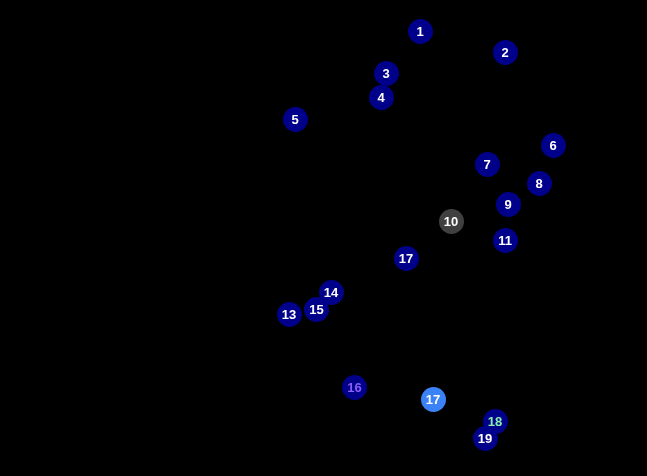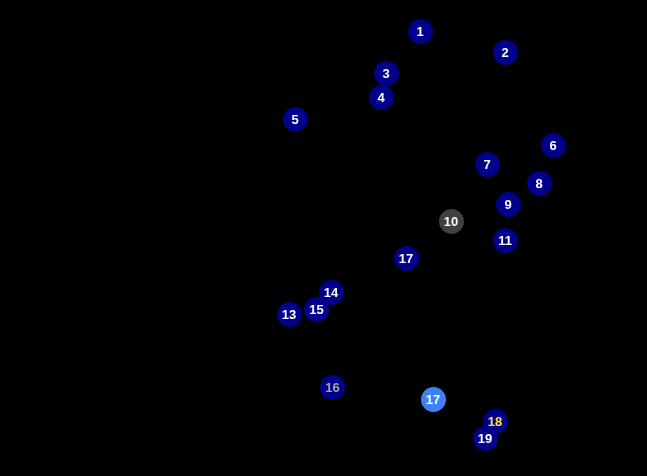--- a/index.html
+++ b/index.html
@@ -42,17 +42,17 @@
     <div class="marker" style="left: 540.5px; top: 132.5px; background: rgb(0, 0, 139); color: rgb(255, 255, 255);">6</div>
     <div class="marker" style="left: 474.5px; top: 151.5px; background: rgb(0, 0, 139); color: rgb(255, 255, 255);">7</div>
     <div class="marker" style="left: 526.5px; top: 170.5px; background: rgb(0, 0, 139); color: rgb(255, 255, 255);">8</div>
     <div class="marker" style="left: 495.5px; top: 191.5px; background: rgb(0, 0, 139); color: rgb(255, 255, 255);">9</div>
     <div class="marker" style="left: 438.5px; top: 208.5px; background: #404040; color: rgb(255, 255, 255);">10</div>
     <div class="marker" style="left: 492.5px; top: 227.5px; background: rgb(0, 0, 139); color: rgb(255, 255, 255);">11</div>
     <div class="marker" style="left: 393.5px; top: 245.5px; background: rgb(0, 0, 139); color: rgb(255, 255, 255);">17</div>
     <div class="marker" style="left: 276.5px; top: 259.5px; background: rgb(0, 0, 139); color: rgb(255, 255, 255); margin-top: 42px;">13</div>
     <div class="marker" style="left: 318.5px; top: 279.5px; background: rgb(0, 0, 139); color: rgb(255, 255, 255);">14</div>
     <div class="marker" style="left: 304px; top: 296.5px; background: rgb(0, 0, 139); color: rgb(255, 255, 255);">15</div>
-    <div class="marker" style="left: 320px; top: 374.5px; background: rgb(0, 0, 139); color: #a3a3a3;">16</div>
+    <div class="marker" style="left: 342px; top: 374.5px; background: rgb(0, 0, 139); color: #8b5cf6;">16</div>
     <div class="marker" style="left: 420.5px; top: 387px; background: #3b82f6; color: rgb(255, 255, 255);">17</div>
-    <div class="marker" style="left: 482.5px; top: 408.5px; background: rgb(0, 0, 139); color: #fde047;">18</div>
+    <div class="marker" style="left: 482.5px; top: 408.5px; background: rgb(0, 0, 139); color: #86efac;">18</div>
     <div class="marker" style="left: 436.5px; top: 425.5px; background: rgb(0, 0, 139); color: rgb(255, 255, 255); margin-left: 36px;">19</div>
   </div>
 
 </body></html>

